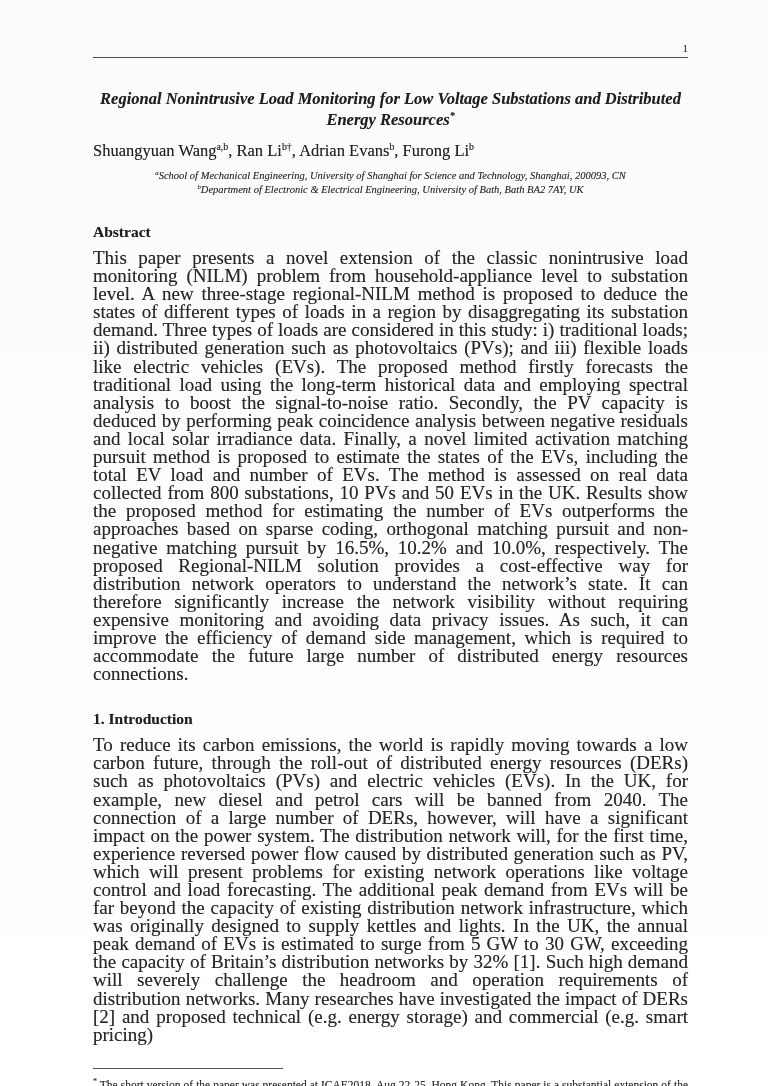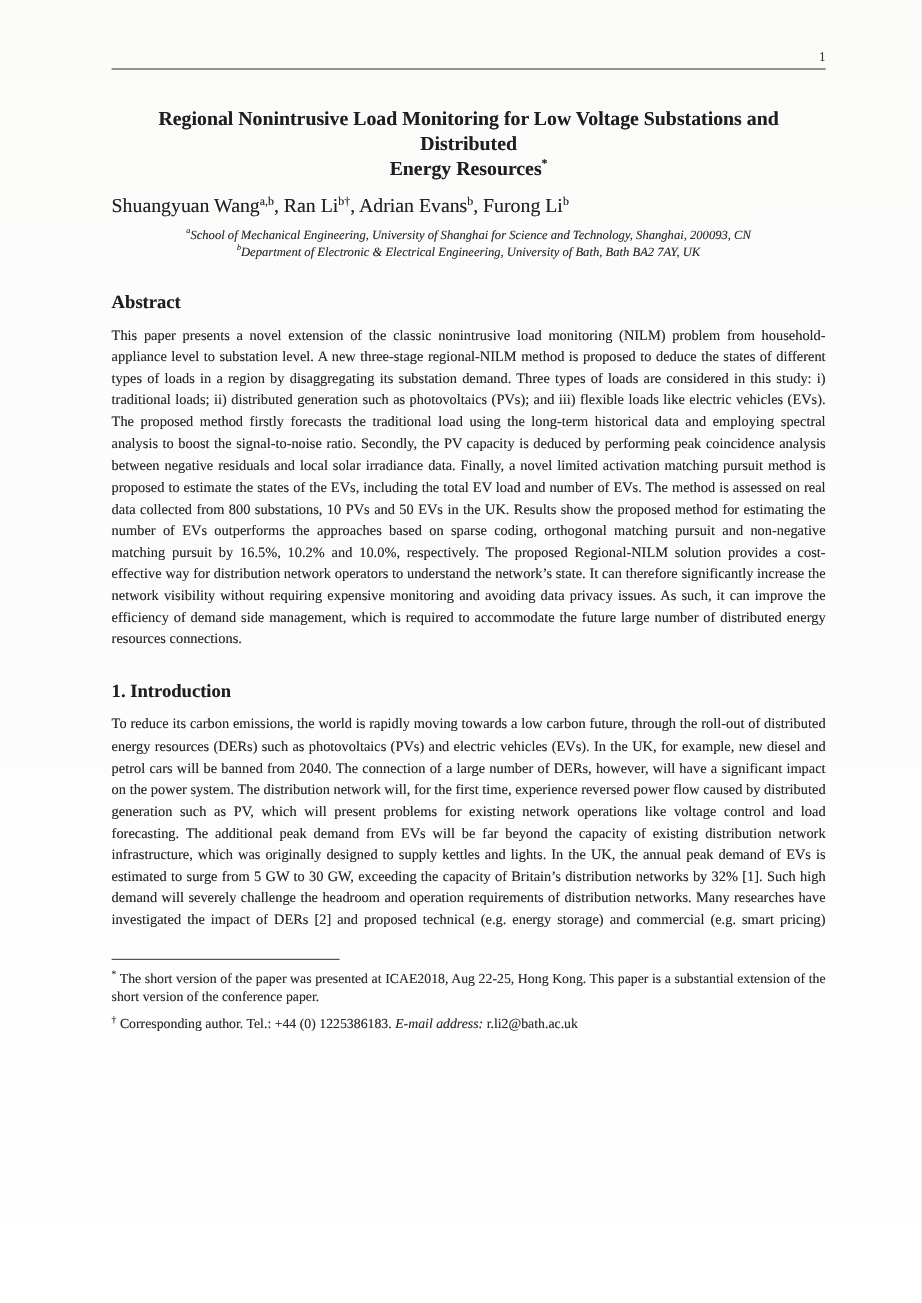--- a/index.html
+++ b/index.html
@@ -32,20 +32,21 @@
   }
 
   
   .title {
     margin:30px 0 0 0;
     font-size:16.5px;
     font-weight:bold;
     text-align:center;
     line-height:21px;
     color:#1e1e1e;
+    font-style:italic;
   }
   .title sup { font-size:60%; vertical-align:super; line-height:0; }
 
   .authors {
     margin-top:10px;
     font-size:16.5px;
     text-align:left;
     line-height:21px;
     color:#222;
   }
@@ -64,21 +65,21 @@
   
   .section-heading {
     margin:26px 0 0 0;
     font-size:15.5px;
     font-weight:bold;
     color:#1e1e1e;
     line-height:19px;
   }
   .para {
     margin:8px 0 0 0;
-    font-size:12px;
+    font-size:19px;
     line-height:18.1px;
     text-align:justify;
     color:#272727;
   }
   .para.justify-last { text-align-last:justify; }
 
   
   .footnotes { margin-top:24px; }
   .footnote-separator {
     border:none;

